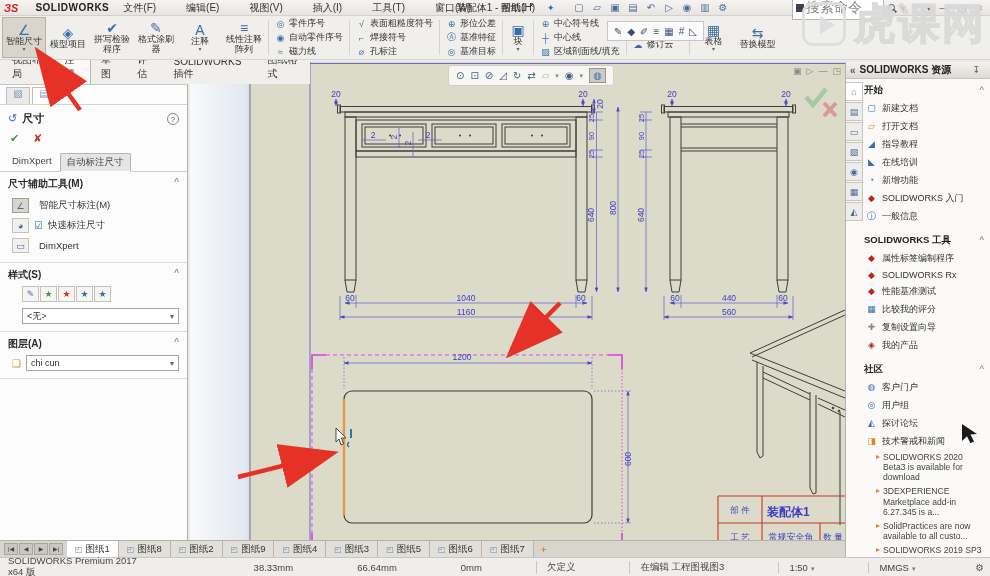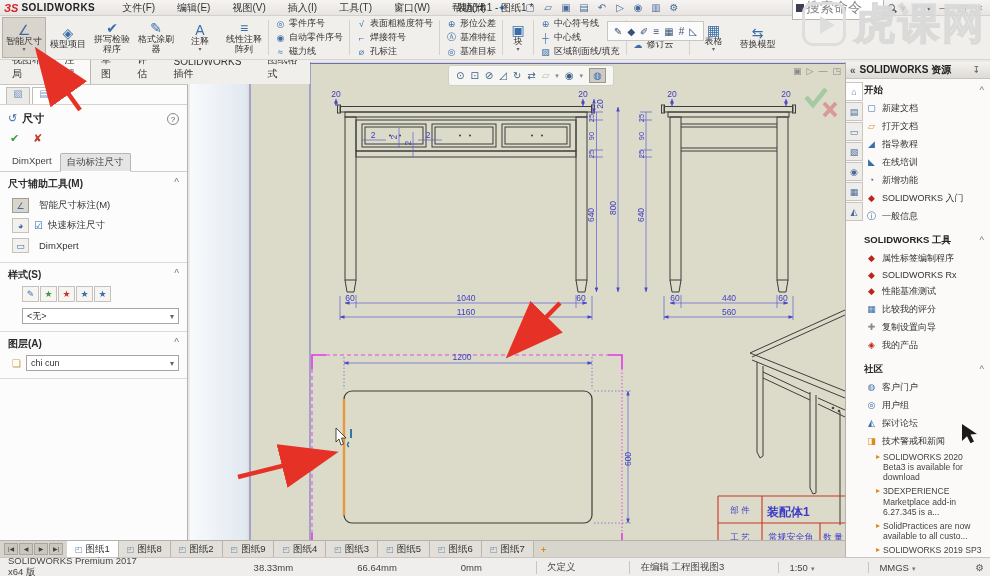--- a/index.html
+++ b/index.html
@@ -1,23 +1,23 @@
 <!DOCTYPE html>
 <html><head>
 <meta charset="utf-8">
 <style>
   * { margin:0; padding:0; box-sizing:border-box; }
   html,body { width:990px; height:576px; overflow:hidden; font-family:"Liberation Sans","DejaVu Sans",sans-serif; background:#eceae7; }
 
   
   #titlebar { position:absolute; left:0; top:0; width:990px; height:16px; background:linear-gradient(#f6f4f2,#e7e4e1); border-bottom:1px solid #d4d1cd; display:flex; align-items:center; font-size:10px; color:#333; z-index:30; }
-  .logo { display:flex; align-items:center; gap:3px; padding:0 8px 0 4px; }
+  .logo { display:flex; align-items:center; gap:17px; padding:0 8px 0 4px; }
   .logo .mark { color:#d2232a; font-weight:bold; font-style:italic; font-size:11px; }
   .logo .word { font-weight:bold; letter-spacing:.5px; font-size:10px; color:#222; }
-  .menus { display:flex; gap:10px;margin-left:13px; }
+  .menus { display:flex; gap:18px; }
   .menu-item { padding:0 6px; cursor:default; }
   .pin { color:#1a6fd0; font-size:9px; padding:0 6px; }
   .qa { display:flex; gap:1px; margin-left:10px; }
   .qa-btn { width:17px; text-align:center; font-size:10px; color:#4a6a9a; }
   #doc-title { position:absolute; left:0; right:0; text-align:center; font-size:10px; color:#333; pointer-events:none; }
   .tb-right { margin-left:auto; display:flex; align-items:center; gap:4px; padding-right:3px; z-index:2; }
   .searchbox { width:92px; height:24px; background:#fff; border:1px solid #b8b5b0; display:flex; align-items:center; gap:2px; font-size:14px; color:#888; padding:0 3px; }
   .sw-ico { width:8px; height:8px; background:#3a3f52; display:inline-block; }
   .magnif { width:7px; height:7px; border:1.5px solid #555; border-radius:50%; position:relative; display:inline-block; }
   .magnif::after { content:""; position:absolute; width:4px; height:1.5px; background:#555; right:-3px; bottom:-1px; transform:rotate(40deg); }

